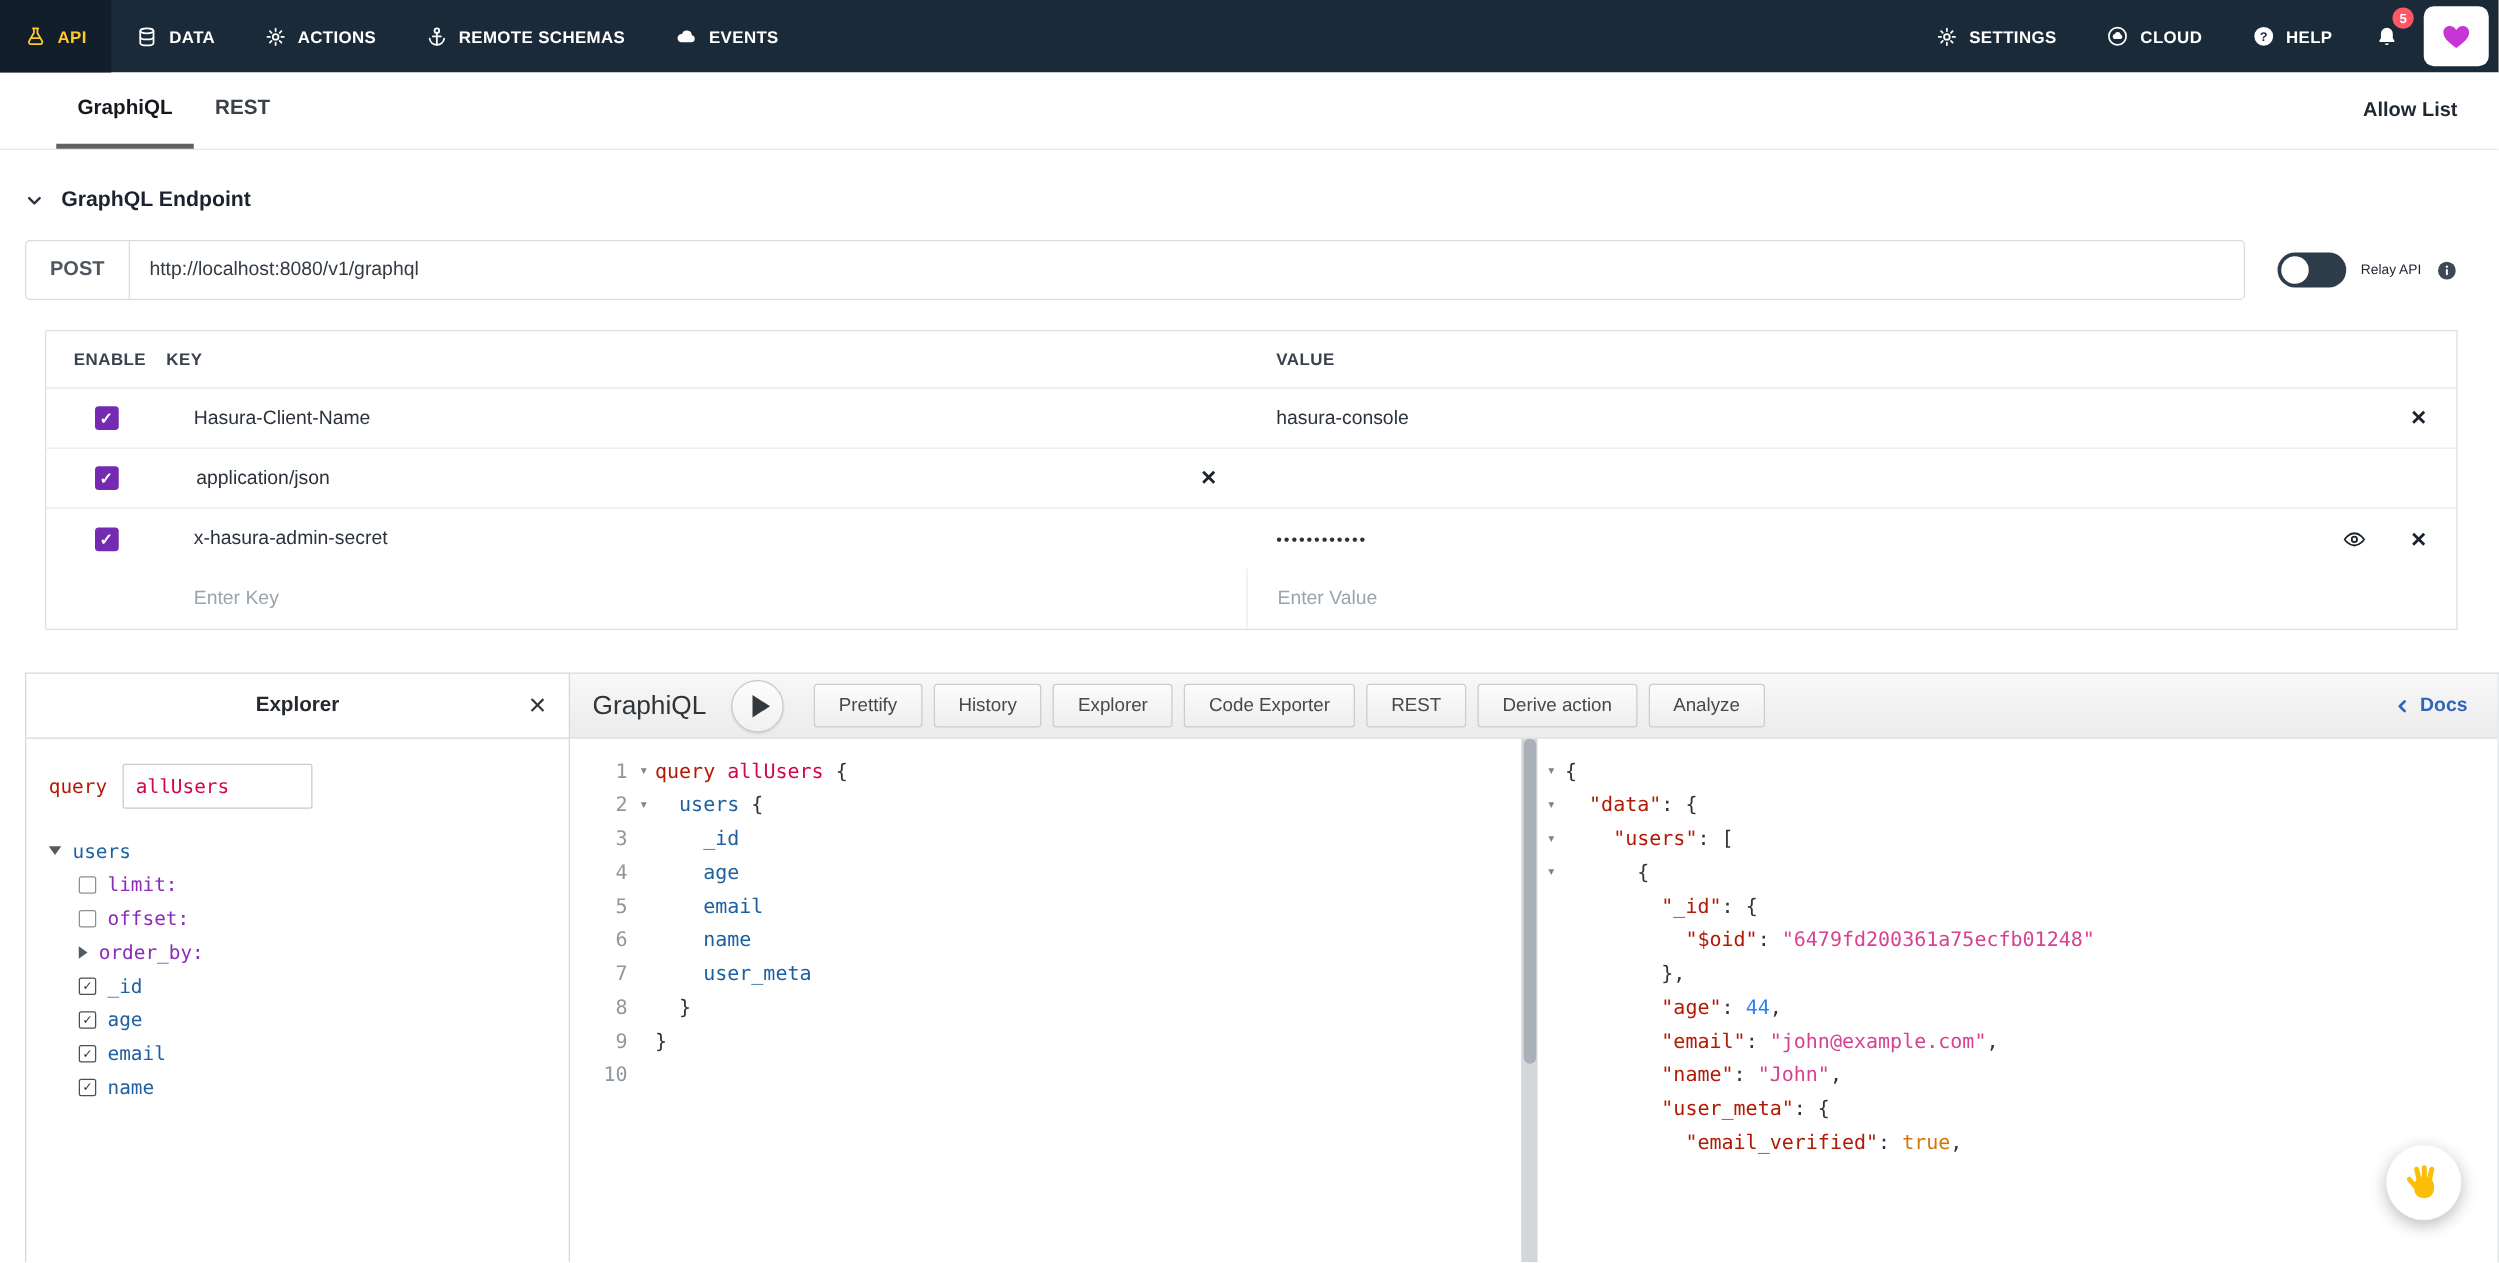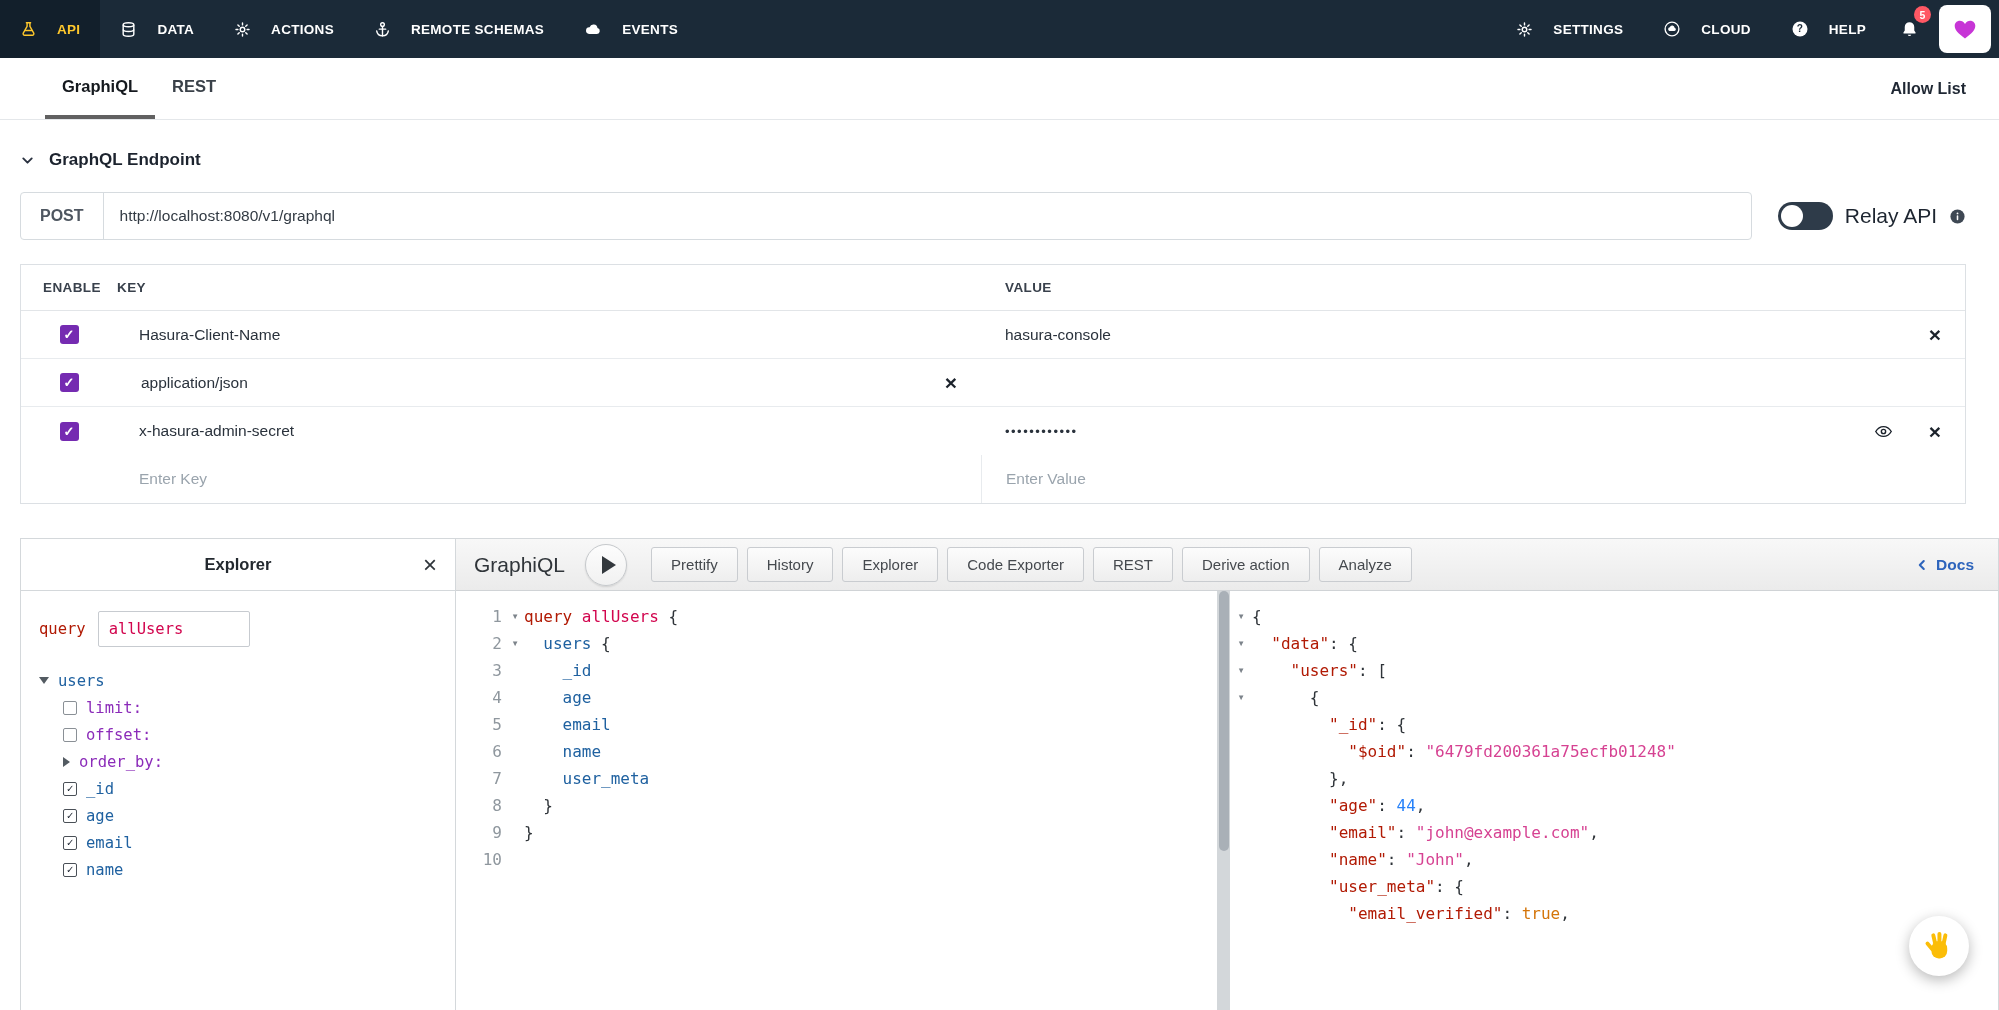--- a/index.html
+++ b/index.html
@@ -12,21 +12,21 @@
     font-family:"Liberation Sans",sans-serif;color:#222}
   .icon{display:inline-flex;align-items:center;justify-content:center;line-height:0}
 
   
   .navbar{height:58px;background:var(--navbar_bg);color:#fff;display:flex;align-items:stretch}
   .brand{display:flex;align-items:center;gap:12px;padding:0 22px 0 18px;cursor:pointer}
   .brand-name{font-size:17px;font-weight:700;letter-spacing:1.6px}
   .version{font-size:12px;color:#8d98a3;margin-left:2px}
   .nav-items,.nav-right{display:flex;align-items:stretch}
   .nav-right{margin-left:auto}
-  .nav-item{display:flex;align-items:center;gap:20px;padding:0 20px;font-size:13.5px;
+  .nav-item{display:flex;align-items:center;gap:9px;padding:0 20px;font-size:13.5px;
     font-weight:700;letter-spacing:.3px;cursor:pointer;color:#fff}
   .nav-item.active{background:var(--navbar_active_bg);color:var(--accent_yellow)}
   .bell-wrap{display:flex;align-items:center;padding:0 14px;position:relative;cursor:pointer}
   .badge{position:absolute;top:6px;right:2px;background:var(--badge_red);color:#fff;
     font-size:10.5px;font-weight:700;min-width:17px;height:17px;border-radius:9px;
     display:flex;align-items:center;justify-content:center;padding:0 4px}
   .heart-box{width:52px;margin:5px 8px 5px 6px;background:#fff;border-radius:8px;
     display:flex;align-items:center;justify-content:center;cursor:pointer}
 
   
@@ -49,24 +49,24 @@
   .endpoint-row{display:flex;align-items:center;gap:26px;margin:22px 33px 0 0}
   .endpoint-box{flex:1;height:48px;display:flex;align-items:center;border:1px solid #d6dbdf;
     border-radius:4px;background:#fff}
   .method{height:100%;display:flex;align-items:center;padding:0 19px;
     border-right:1px solid #d6dbdf;font-size:16px;font-weight:700;color:#4e5660}
   .url-input{flex:1;border:0;outline:0;padding:0 16px;font-size:15.5px;color:#333b44;
     font-family:inherit;background:transparent}
   .relay{display:flex;align-items:center;gap:12px}
   .toggle{width:55px;height:28px;border-radius:15px;background:#2e3b49;position:relative;cursor:pointer}
   .knob{position:absolute;left:3px;top:3px;width:22px;height:22px;border-radius:50%;background:#fff}
-  .relay-label{font-size:21px;color:#1d2530}
+  .relay-label{font-size:11px;color:#1d2530}
 
   
-  .htable{margin:24px 33px 0 0;border:1px solid #dce0e4;background:#fff}
+  .htable{margin:24px 33px 0 16px;border:1px solid #dce0e4;background:#fff}
   .thead,.trow{display:grid;grid-template-columns:96px 864px 1fr;align-items:center}
   .thead{height:46px;border-bottom:1px solid #e2e5e8;font-size:13.5px;font-weight:700;
     color:#39414c;letter-spacing:.4px}
   .thead .c0{padding-left:22px}
   .thead .c2{padding-left:24px}
   .trow{height:48px;border-bottom:1px solid #e8ebee}
   .trow:last-child{border-bottom:none}
   .c-enable{display:flex;justify-content:center}
   .checkbox{width:19px;height:19px;border-radius:3px;background:var(--checkbox_purple);
     color:#fff;font-size:13px;font-weight:700;display:flex;align-items:center;

